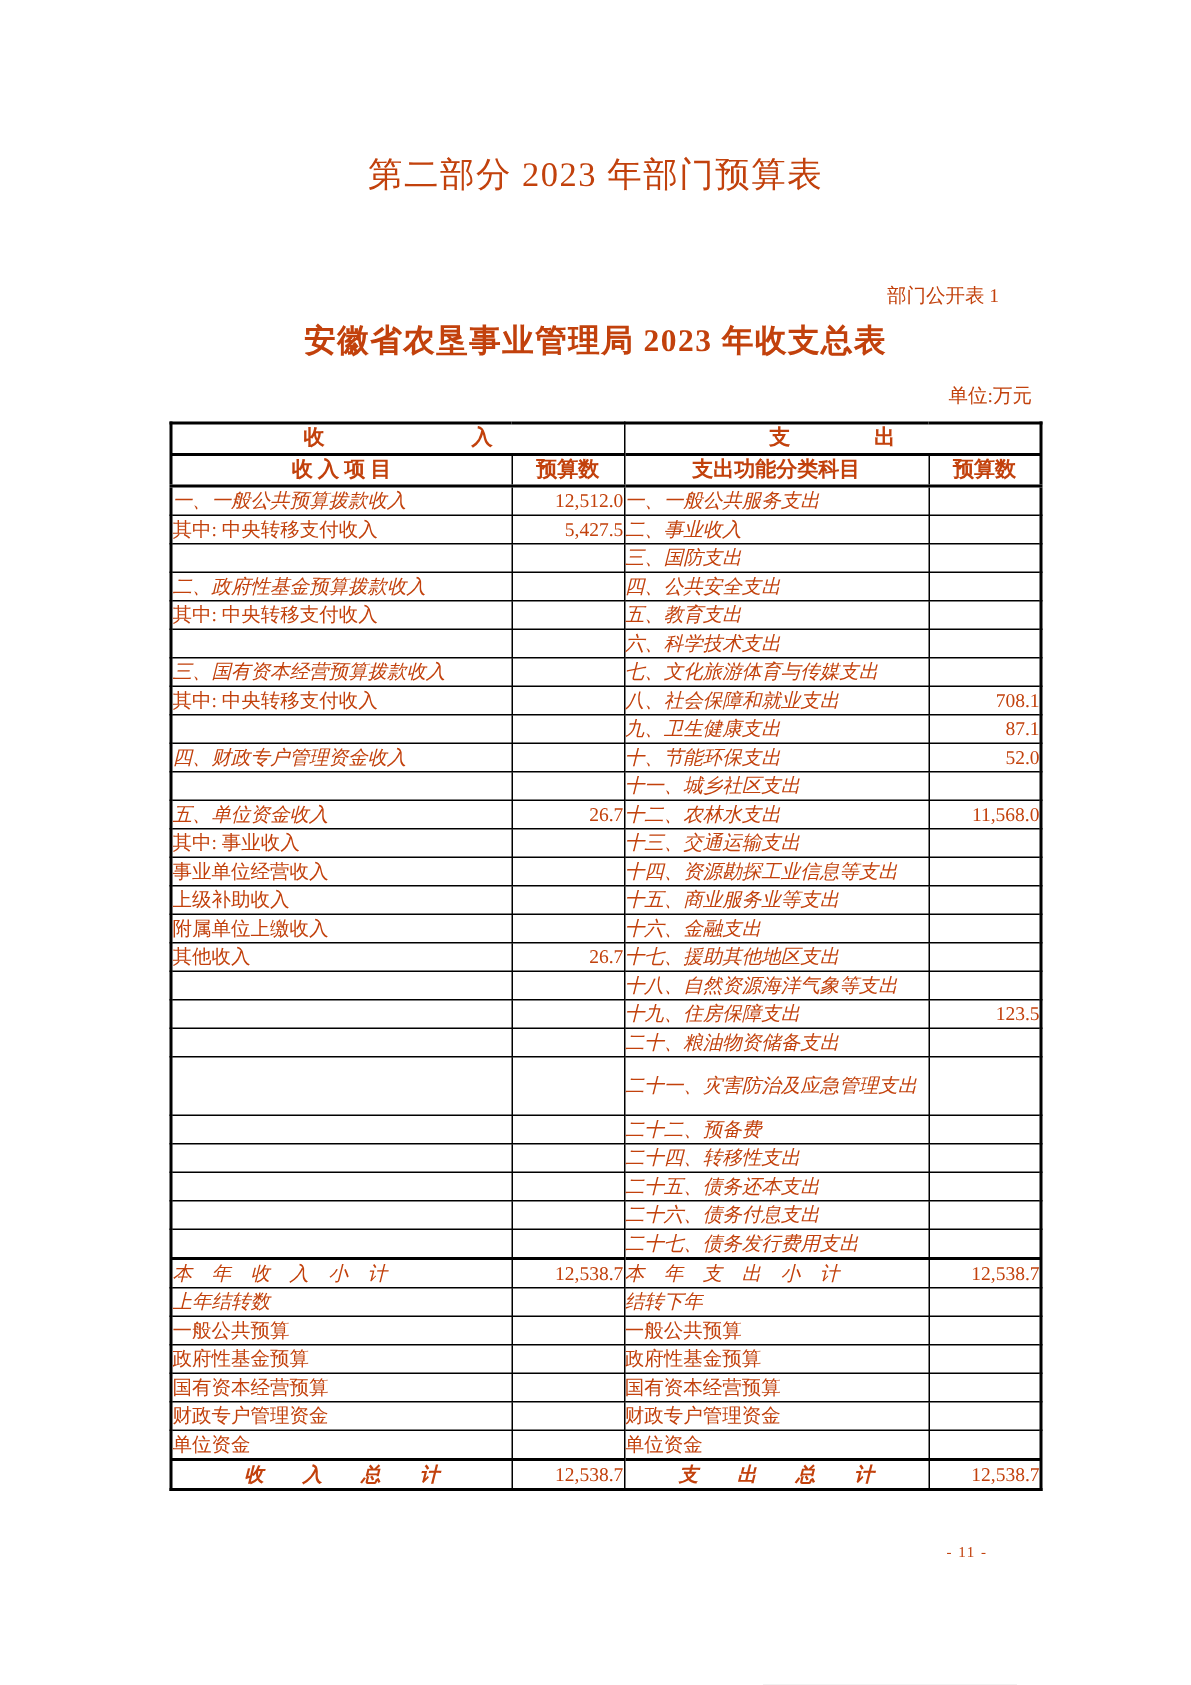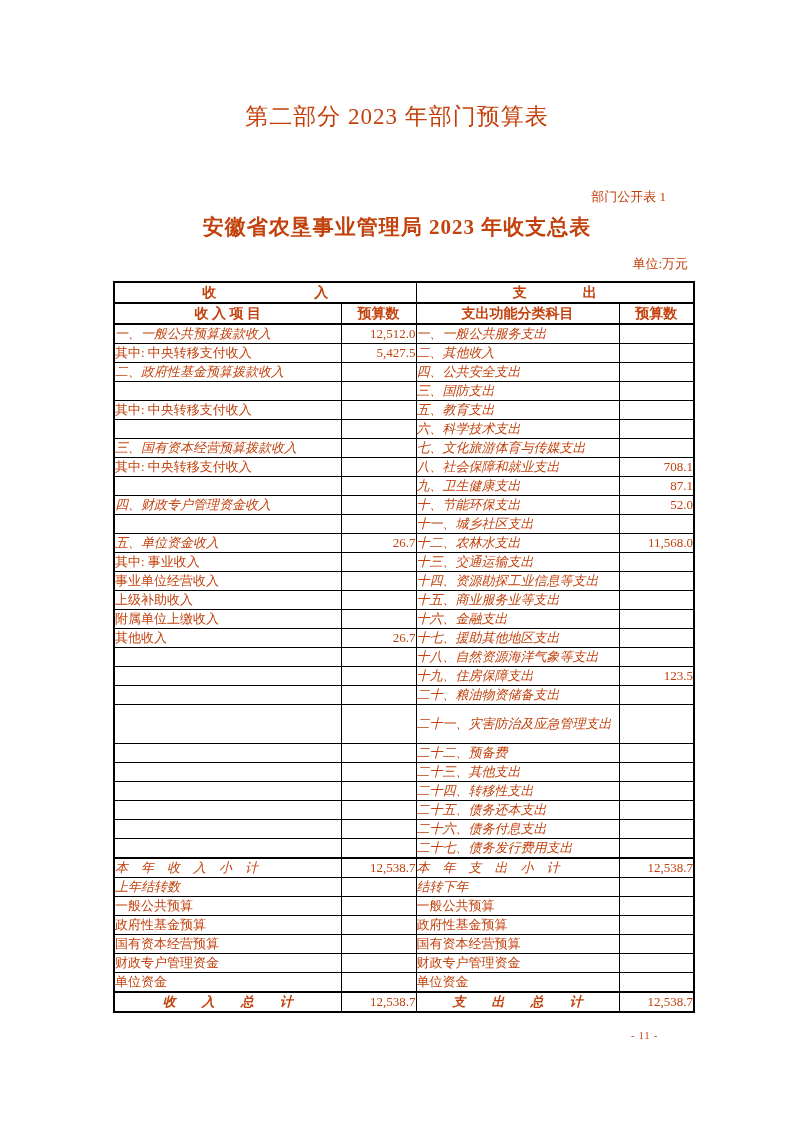--- a/index.html
+++ b/index.html
@@ -97,33 +97,33 @@
     <tbody>
         <tr class="">
           <td class="item ind0">一、一般公共预算拨款收入</td>
           <td class="val">12,512.0</td>
           <td class="item ind0">一、一般公共服务支出</td>
           <td class="val"></td>
         </tr>
         <tr class="">
           <td class="item ind1">其中: 中央转移支付收入</td>
           <td class="val">5,427.5</td>
-          <td class="item ind0">二、其他收入</td>
+          <td class="item ind0">二、事业收入</td>
+          <td class="val"></td>
+        </tr>
+        <tr class="">
+          <td class="item ind0"></td>
+          <td class="val"></td>
+          <td class="item ind0">三、国防支出</td>
           <td class="val"></td>
         </tr>
         <tr class="">
           <td class="item ind0">二、政府性基金预算拨款收入</td>
           <td class="val"></td>
           <td class="item ind0">四、公共安全支出</td>
-          <td class="val"></td>
-        </tr>
-        <tr class="">
-          <td class="item ind0"></td>
-          <td class="val"></td>
-          <td class="item ind0">三、国防支出</td>
           <td class="val"></td>
         </tr>
         <tr class="">
           <td class="item ind1">其中: 中央转移支付收入</td>
           <td class="val"></td>
           <td class="item ind0">五、教育支出</td>
           <td class="val"></td>
         </tr>
         <tr class="">
           <td class="item ind0"></td>
@@ -218,26 +218,20 @@
         <tr class="tall">
           <td class="item ind0"></td>
           <td class="val"></td>
           <td class="item ind0">二十一、灾害防治及应急管理支出</td>
           <td class="val"></td>
         </tr>
         <tr class="">
           <td class="item ind0"></td>
           <td class="val"></td>
           <td class="item ind0">二十二、预备费</td>
-          <td class="val"></td>
-        </tr>
-        <tr class="">
-          <td class="item ind0"></td>
-          <td class="val"></td>
-          <td class="item ind0">二十三、其他支出</td>
           <td class="val"></td>
         </tr>
         <tr class="">
           <td class="item ind0"></td>
           <td class="val"></td>
           <td class="item ind0">二十四、转移性支出</td>
           <td class="val"></td>
         </tr>
         <tr class="">
           <td class="item ind0"></td>

